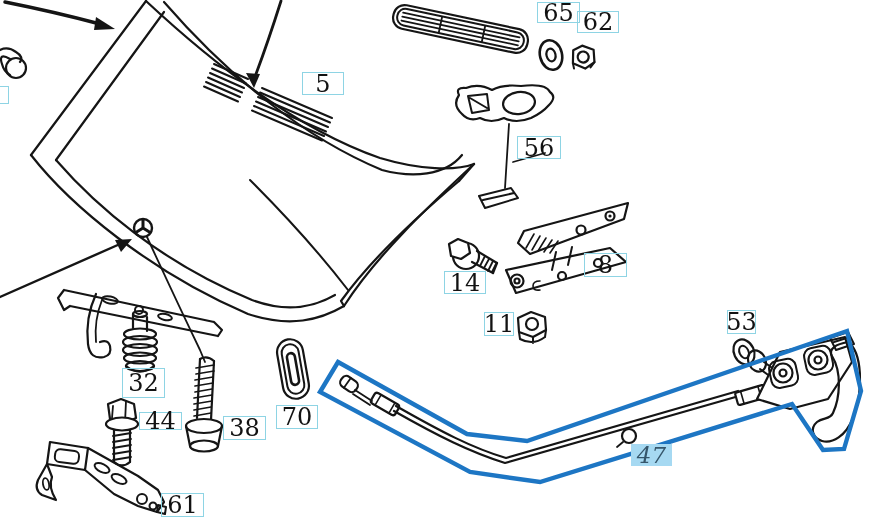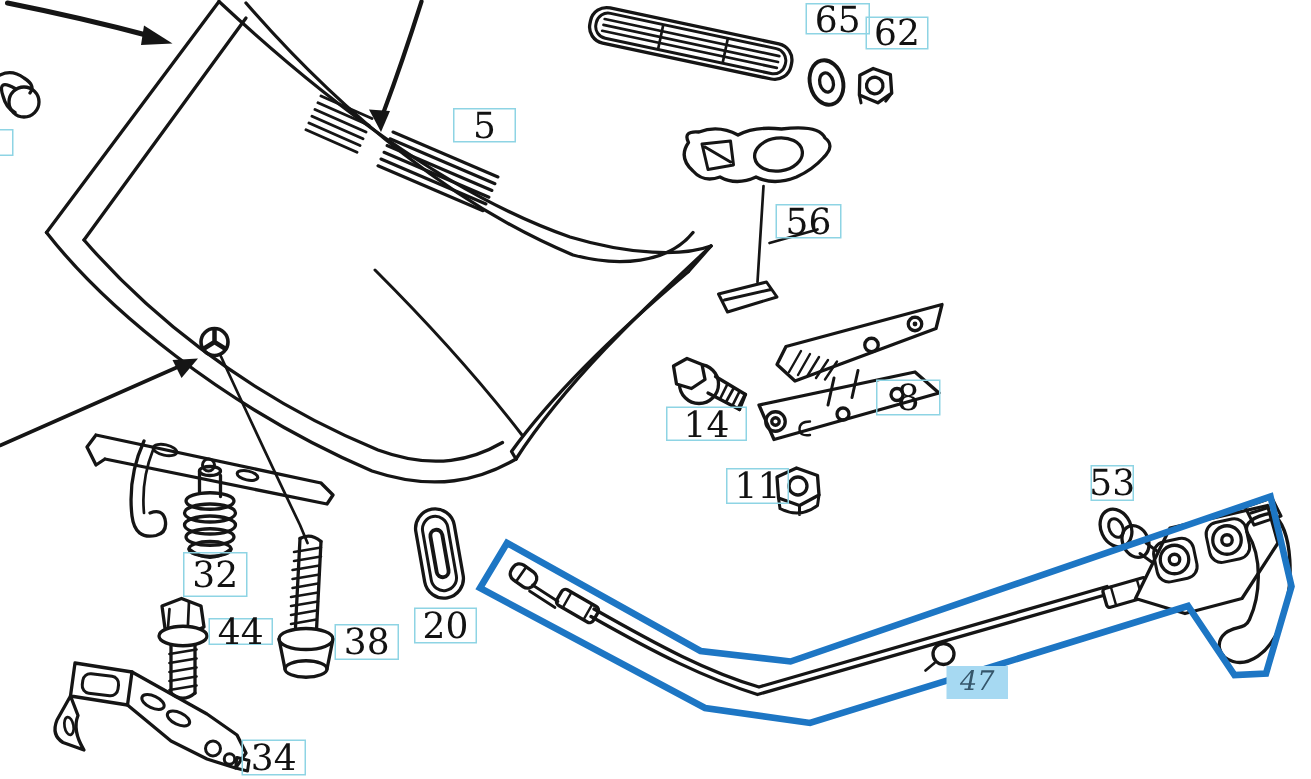--- a/index.html
+++ b/index.html
@@ -7,30 +7,30 @@
          font-family:"DejaVu Serif", serif;}
   .stage svg{position:absolute;left:0;top:0;}
   .plabel{position:absolute;display:flex;align-items:center;justify-content:center;
           border:1.6px solid #8ed4e4;background:transparent;color:#121212;
           font-size:24px;line-height:22px;box-sizing:border-box;z-index:3;cursor:pointer;}
   .plabel.hl{border:none;background:#a6d9f2;color:#35566b;font-style:italic;}
   #lb5  {left:302px;top:72px;width:42px;height:23px}
   #lb65 {left:537px;top:2px;width:43px;height:21px}
   #lb62 {left:577px;top:11px;width:42px;height:22px}
   #lb56 {left:517px;top:136px;width:44px;height:23px}
-  #lb14 {left:444px;top:271px;width:54px;height:23px}
+  #lb14 {left:444px;top:271px;width:42px;height:23px}
   #lb8  {left:584px;top:253px;width:43px;height:24px}
-  #lb11 {left:484px;top:312px;width:42px;height:24px}
+  #lb11 {left:484px;top:312px;width:30px;height:24px}
   #lb32 {left:122px;top:368px;width:43px;height:30px}
   #lb44 {left:139px;top:412px;width:43px;height:18px}
   #lb38 {left:223px;top:416px;width:43px;height:24px}
   #lb50 {left:276px;top:405px;width:42px;height:24px}
   #lb41 {left:161px;top:493px;width:43px;height:24px}
   #lb53 {left:727px;top:310px;width:29px;height:24px}
-  #lb47 {left:631px;top:444px;width:41px;height:22px;font-size:18px}
+  #lb47 {left:631px;top:444px;width:41px;height:22px;font-size:23px}
   #lbcut{left:-2px;top:86px;width:11px;height:18px}
 </style>
 </head>
 <body>
 
 <div class="stage">
 
 <svg width="874" height="519" viewBox="0 0 874 519">
   <g fill="none" stroke="#151515" stroke-width="2.2" stroke-linecap="round" stroke-linejoin="round">
 
@@ -277,24 +277,24 @@
 <div class="plabel" id="lb32">
       <span>32</span>
     </div>
 <div class="plabel" id="lb44">
       <span>44</span>
     </div>
 <div class="plabel" id="lb38">
       <span>38</span>
     </div>
 <div class="plabel" id="lb50">
-      <span>20</span>
+      <span>70</span>
     </div>
 <div class="plabel" id="lb41">
-      <span>34</span>
+      <span>61</span>
     </div>
 <div class="plabel" id="lb53">
       <span>53</span>
     </div>
 <div class="plabel hl" id="lb47">
       <span>47</span>
     </div>
 <div class="plabel" id="lbcut"></div>
 
 </div>

